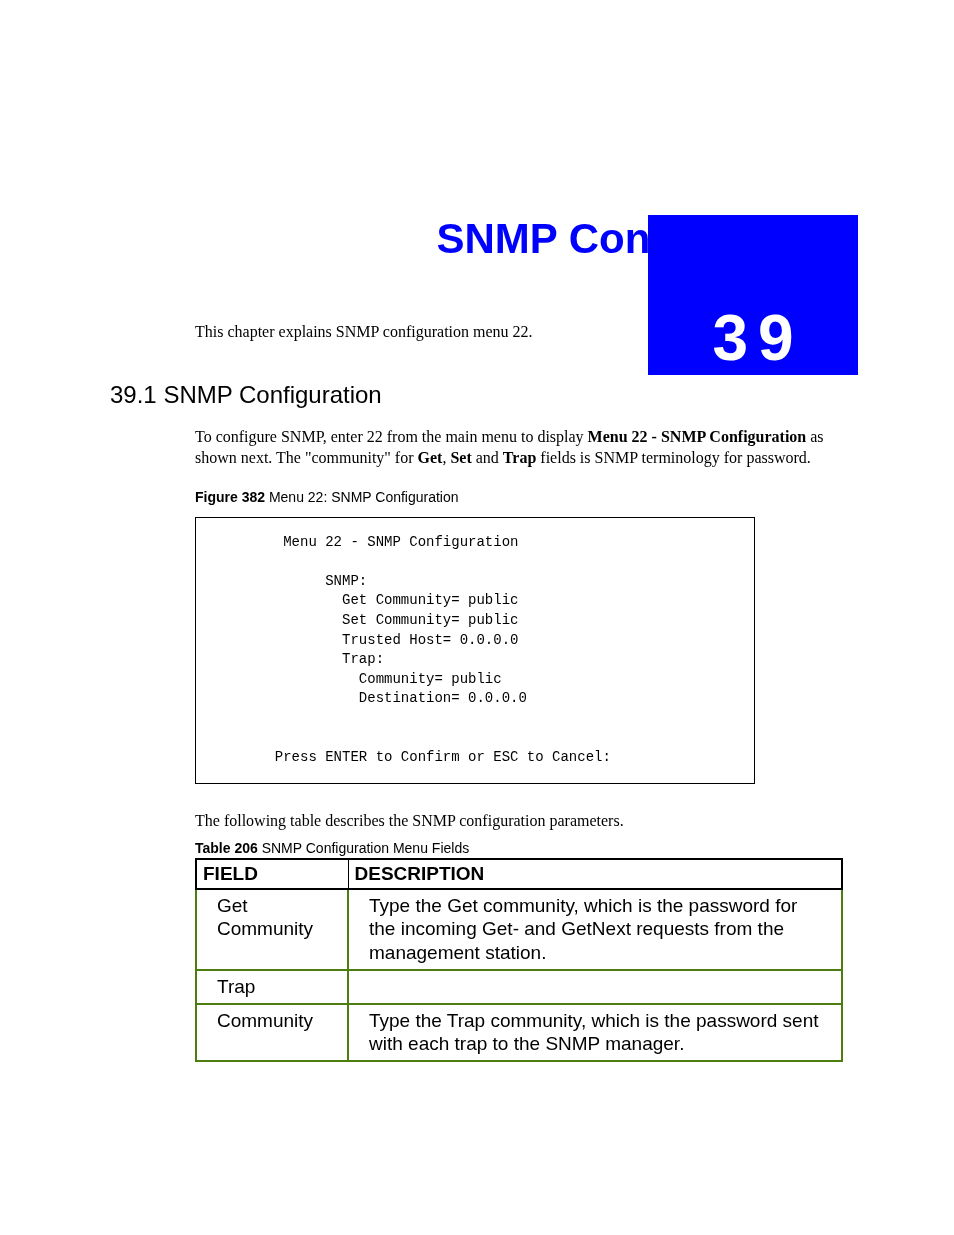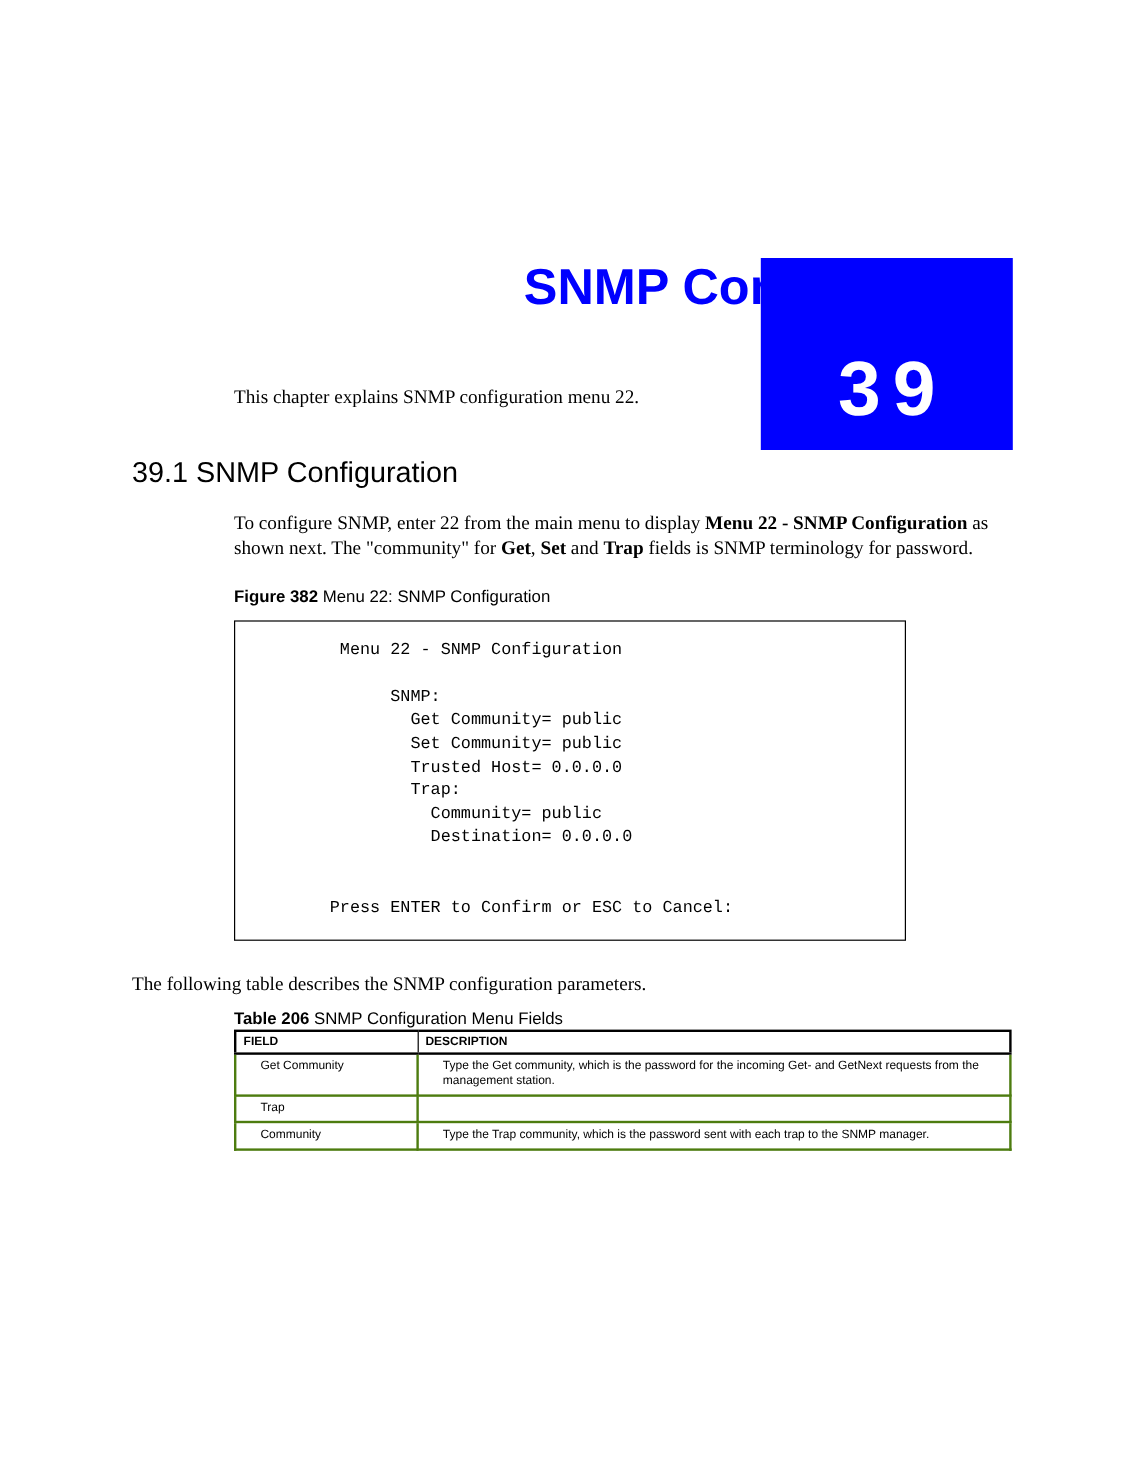--- a/index.html
+++ b/index.html
@@ -14,29 +14,29 @@
   .page {
     position: relative;
     width: 954px;
     height: 1235px;
     box-sizing: border-box;
     padding: 0 110px 0 110px;
   }
   .chapter-box {
     position: absolute;
     top: 0;
-    right: 110px;
+    right: 96px;
     width: 210px;
     height: 160px;
     background: #0000ff;
     color: #fff;
     display: flex;
     align-items: flex-end;
     justify-content: center;
-    padding-bottom: 14px;
+    padding-bottom: 0;
     box-sizing: border-box;
   }
   .chapter-box span {
     font-family: Arial, Helvetica, sans-serif;
     font-size: 64px;
     font-weight: bold;
     letter-spacing: 10px;
     margin-right: -10px;
   }
   .chapter-title {
@@ -76,35 +76,36 @@
     padding: 15px 20px;
     width: 560px;
     box-sizing: border-box;
     font-family: "Courier New", Courier, monospace;
     font-size: 14px;
     white-space: pre;
     line-height: 1.4;
     margin-bottom: 28px;
   }
   .table-intro {
+    margin-left: 85px;
     margin-bottom: 10px;
   }
   .table-label {
     margin-left: 85px;
     font-family: Arial, Helvetica, sans-serif;
     font-size: 14px;
     margin-bottom: 2px;
   }
   table.param-table {
     margin-left: 85px;
     border-collapse: collapse;
     width: 648px;
     border: 2px solid #000;
     font-family: Arial, Helvetica, sans-serif;
-    font-size: 10px;
+    font-size: 19px;
   }
   table.param-table th {
     text-align: left;
     background: #fff;
     border: 1px solid #000;
     border-top: 2px solid #000;
     border-bottom: 2px solid #000;
     padding: 3px 6px;
     font-weight: bold;
   }

